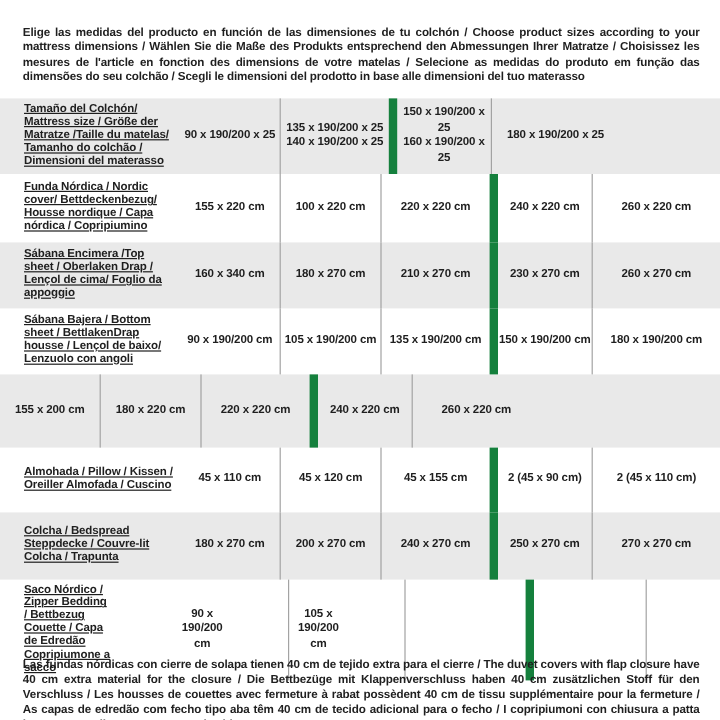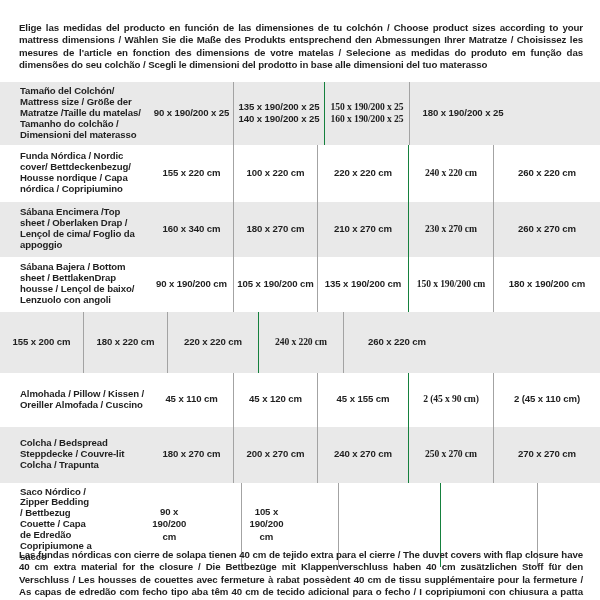--- a/index.html
+++ b/index.html
@@ -29,31 +29,32 @@
   .cell {
     box-sizing:border-box;
     display:flex; align-items:center;
     font-weight:bold;
   }
   .label {
     width:150px;
     padding:4px 4px 4px 20px;
     font-size:9.6px; line-height:10.9px;
     letter-spacing:-0.1px;
+    text-decoration:underline;
   }
   .val {
     justify-content:center; text-align:center;
     font-size:9.6px; line-height:12.5px;
     white-space:pre-line;
     letter-spacing:-0.1px;
   }
   .v1 { width:83px; }
   .v2 { width:84px; border-left:1px solid #a3a3a3; }
   .v3 { width:91px; border-left:1px solid #a3a3a3; }
-  .v4 { width:85px; border-left:1px solid #15803d;font-family:Liberation Serif, serif; }
+  .v4 { width:85px; border-left:7px solid #15803d; }
   .v5 { width:107px; border-left:1px solid #a3a3a3; }
   .r1 { min-height:58px; }
   .r2 { min-height:57px; }
   .r3 { min-height:55px; }
   .r4 { min-height:55px; }
   .r5 { min-height:61px; }
   .r6 { min-height:54px; }
   .r7 { min-height:56px; }
   .r8 { min-height:54px;gap:48px; }
 </style>

